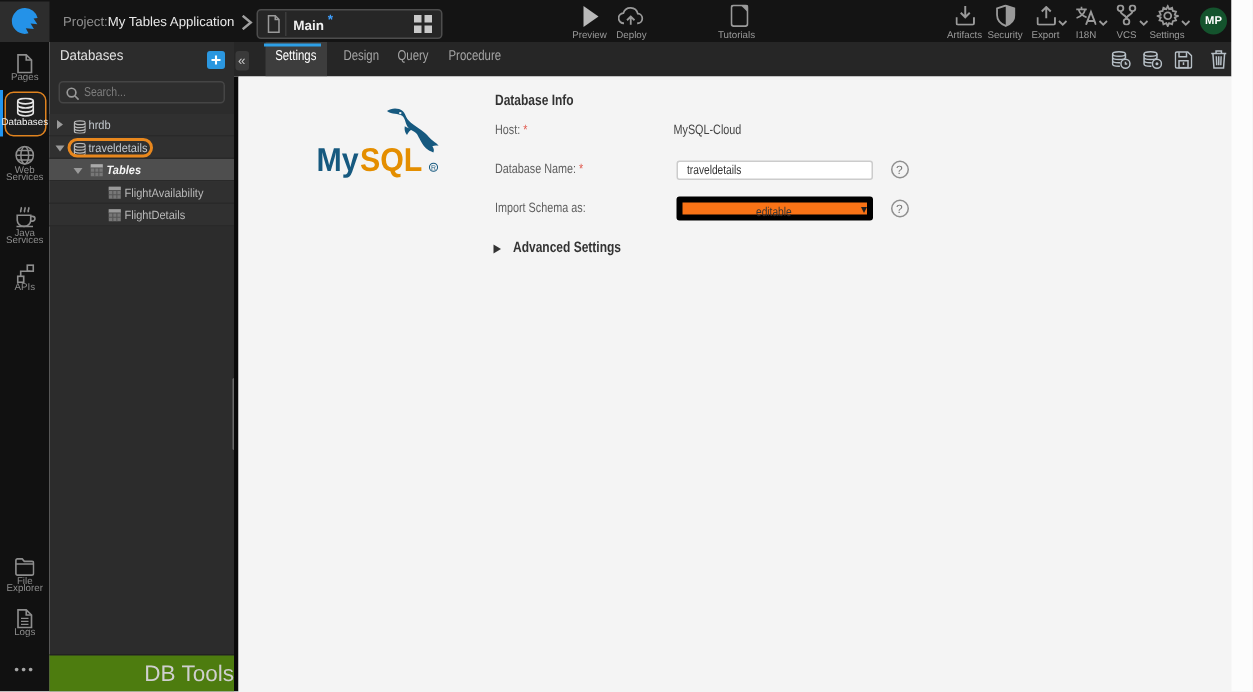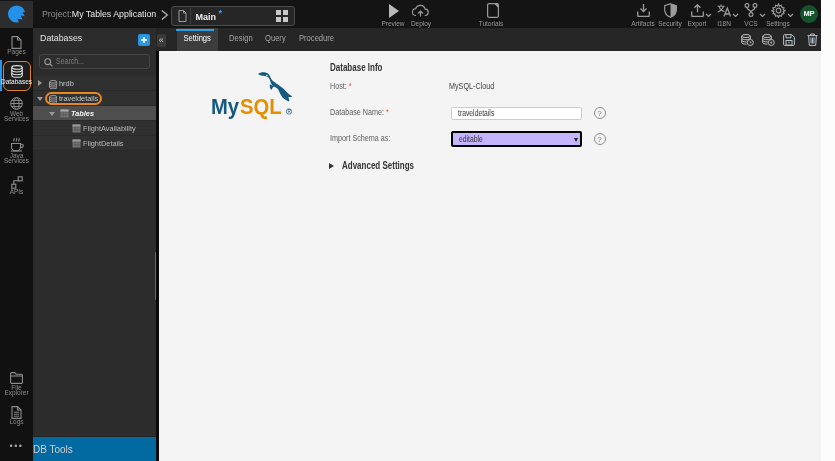--- a/index.html
+++ b/index.html
@@ -271,21 +271,21 @@
 
 <svg class="abs" style="left:72px;top:139px;" width="9" height="9" viewBox="0 0 9 9">
     <rect x="0.5" y="0.5" width="8" height="8" fill="#777"></rect>
     <rect x="0.5" y="0.5" width="8" height="2.4" fill="#999"></rect>
     <path d="M0.5,3 h8 M0.5,5.8 h8 M3.2,3 v5.5 M5.9,3 v5.5" stroke="#555" stroke-width="0.7"></path>
   </svg>
 <div class="tlab" style="left:83px;top:136px;color:#b9b9b9;"><span>FlightDetails</span></div>
 
 <div class="abs" style="left:154.5px;top:252px;width:2.5px;height:48px;background:#6a6a6a;border-radius:2px;"></div>
 
-<div class="abs" style="left:33px;top:436px;width:123px;height:25px;background:#0369a1;border-top:1px solid #222;color:#cfcfcf;font-size:10px;text-align:left;line-height:25px;">DB Tools</div>
+<div class="abs" style="left:33px;top:436px;width:123px;height:25px;background:#4d7c0f;border-top:1px solid #222;color:#cfcfcf;font-size:15px;text-align:right;line-height:25px;">DB Tools</div>
 
 <div class="abs" style="left:156px;top:51px;width:3px;height:410px;background:#0a0a0a;"></div>
 
 <div class="abs" id="tabbar" style="left:156px;top:28px;width:665px;height:23px;background:#262626;"></div>
 <div class="abs" style="left:156.5px;top:34px;width:9.5px;height:13px;background:#3a3a3a;border-radius:2px;color:#c9c9c9;font-size:9px;text-align:center;line-height:13px;">«</div>
 <div class="abs" style="left:177px;top:28px;width:41px;height:23px;background:#3d3d3d;color:#ffffff;font-size:9.5px;text-align:center;line-height:20px;"><span class="cxc">Settings</span></div>
 <div class="abs" style="left:176px;top:28.5px;width:38px;height:2px;background:#2d9fe6;"></div>
 <div class="abs" style="left:229px;top:28px;height:23px;color:#a5a5a5;font-size:9.5px;line-height:20px;"><span class="cx">Design</span></div>
 <div class="abs" style="left:265px;top:28px;height:23px;color:#a5a5a5;font-size:9.5px;line-height:20px;text-align:right;"><span class="cx">Query</span></div>
 <div class="abs" style="left:299px;top:28px;height:40px;color:#a5a5a5;font-size:9.5px;line-height:20px;"><span class="cx">Procedure</span></div>
@@ -353,19 +353,19 @@
   </g>
 </svg>
 
 <div class="abs" style="left:329.5px;top:62.8px;font-size:10px;line-height:10px;font-weight:bold;color:#333;"><span class="cx">Database Info</span></div>
 <div class="abs" style="left:329.5px;top:81.6px;font-size:9px;line-height:9px;color:#5e5e5e;"><span class="cx">Host: <span style="color:#e0564a;">*</span></span></div>
 <div class="abs" style="left:449px;top:82px;font-size:9px;line-height:9px;color:#444;"><span class="cx">MySQL-Cloud</span></div>
 <div class="abs" style="left:329.5px;top:108.2px;font-size:9px;line-height:9px;color:#5e5e5e;"><span class="cx">Database Name: <span style="color:#e0564a;">*</span></span></div>
 <div class="abs" style="left:450.5px;top:107px;width:131.5px;height:12.5px;background:#fff;border:1px solid #ccc;border-radius:2px;font-size:8.5px;color:#333;line-height:10.5px;padding-left:6px;"><span class="cx">traveldetails</span></div>
 <div class="abs" style="left:593.5px;top:107px;width:12px;height:12px;border:1.2px solid #8f8f8f;border-radius:50%;color:#777;font-size:8px;text-align:center;line-height:12px;">?</div>
 <div class="abs" style="left:329.5px;top:133.5px;font-size:9px;line-height:9px;color:#5e5e5e;"><span class="cx">Import Schema as:</span></div>
-<div class="abs" style="left:450.5px;top:131px;width:131.5px;height:15.5px;background:#c4b5fd;border:2px solid #000000;border-radius:2px;font-size:8.5px;color:#333;line-height:13.5px;padding-left:6px;"><span class="cx">editable</span></div>
+<div class="abs" style="left:450.5px;top:131px;width:131.5px;height:15.5px;background:#f97316;border:4px solid #000000;border-radius:2px;font-size:8.5px;color:#333;line-height:13.5px;padding-left:6px;text-align:center;"><span class="cx">editable</span></div>
 <div class="abs" style="left:573.5px;top:137.5px;width:0;height:0;border-top:4.2px solid #222;border-left:2.8px solid transparent;border-right:2.8px solid transparent;"></div>
 <div class="abs" style="left:593.5px;top:133px;width:12px;height:12px;border:1.2px solid #8f8f8f;border-radius:50%;color:#777;font-size:8px;text-align:center;line-height:12px;">?</div>
 <div class="abs" style="left:329px;top:162.5px;width:0;height:0;border-left:5px solid #333;border-top:3.8px solid transparent;border-bottom:3.8px solid transparent;"></div>
 <div class="abs" style="left:342px;top:161.2px;font-size:10px;line-height:10px;font-weight:bold;color:#333;"><span class="cx">Advanced Settings</span></div>
 
 <div class="abs" style="left:821px;top:0;width:14px;height:461px;background:#fcfcfc;"></div>
 
 </body></html>

